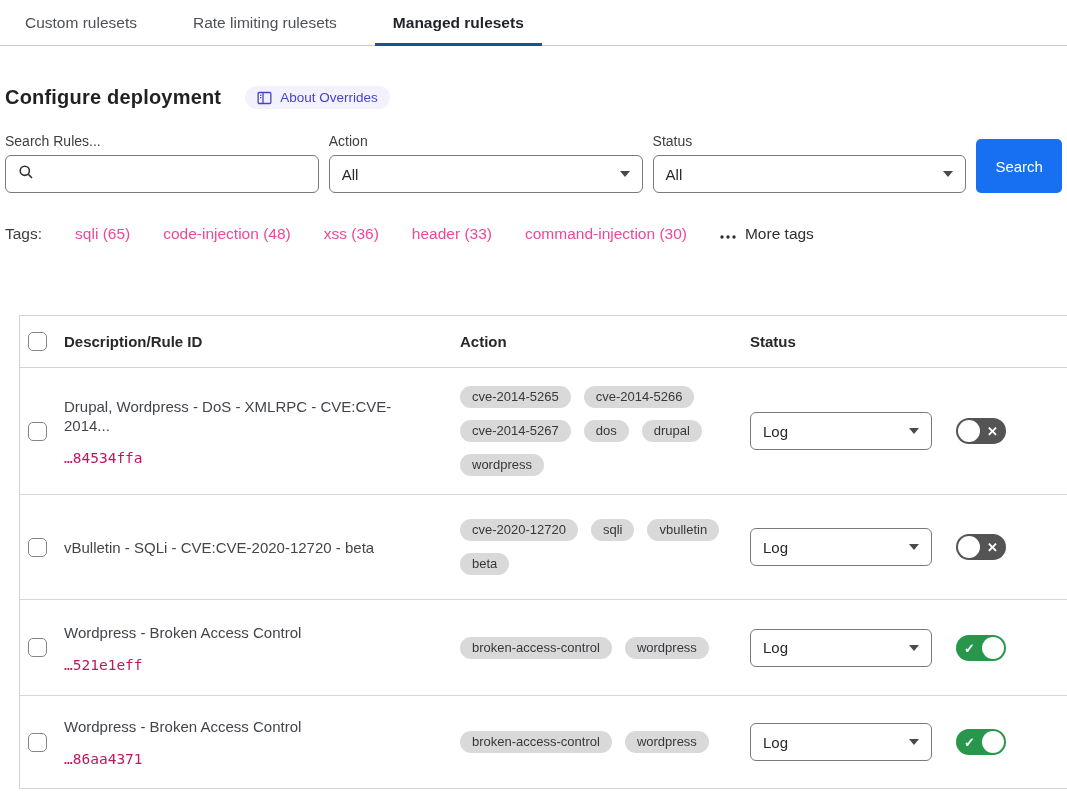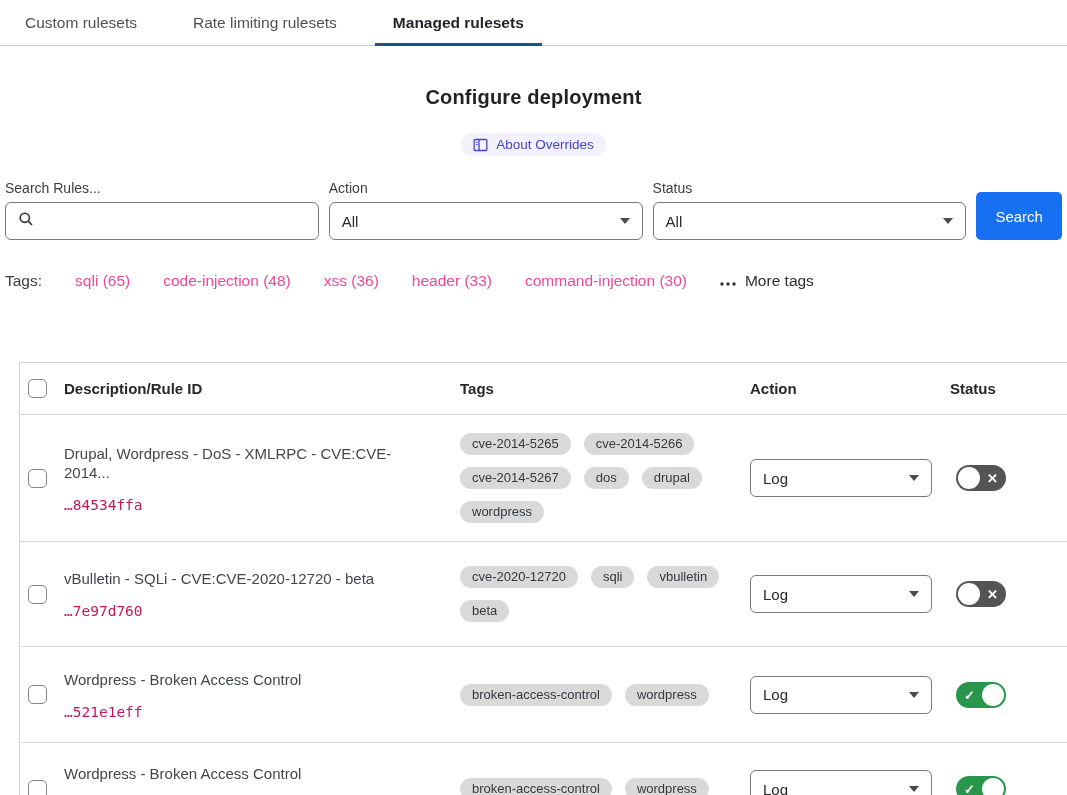--- a/index.html
+++ b/index.html
@@ -11,40 +11,40 @@
             border-bottom: 1px solid #c9c9c9; align-items: stretch; }
   .tab { position: relative; display: flex; align-items: center; font-size: 15.5px;
          color: #4d5156; cursor: pointer; white-space: nowrap; }
   .tab.active { color: #1f2226; font-weight: 700; }
   .tab.active::after { content: ""; position: absolute; left: -18px; right: -18px;
          bottom: -1px; height: 3px; background: #15568f; }
 
   main { padding: 0 5px; }
 
   
-  .heading-row { display: flex; align-items: center; gap: 24px; margin-top: 40px; flex-direction: column; }
+  .heading-row { display: flex; align-items: center; gap: 24px; margin-top: 40px; }
   h1 { font-size: 20px; font-weight: 700; color: #1f2124; letter-spacing: .2px; }
   .badge { display: inline-flex; align-items: center; gap: 8px; height: 23px;
            padding: 0 12px; border-radius: 12px; background: #f2f1fd;
            color: #4545c8; font-size: 13.5px; cursor: pointer; text-decoration: none; text-align: center; }
   .badge svg { display: block; }
 
   
   .filters { display: flex; align-items: flex-end; gap: 10px; margin-top: 24px; }
   .field { display: flex; flex-direction: column; width: 315px; }
   .field > label { font-size: 14px; color: #3b3e42; margin-bottom: 6px; }
   .control { height: 38px; border: 1px solid #797979; border-radius: 6px;
              background: #fff; display: flex; align-items: center; padding: 0 12px; }
   .search-box { gap: 8px; }
   .search-box input { border: none; outline: none; flex: 1; font-size: 15px;
              font-family: "Liberation Sans", sans-serif; color: #26282b; background: transparent; }
   .select { justify-content: space-between; cursor: pointer; font-size: 15px; color: #26282b; }
   .caret { width: 0; height: 0; border-left: 5px solid transparent;
            border-right: 5px solid transparent; border-top: 6px solid #4a4a4a; }
-  .btn-primary { height: 48px; width: 86px; border: none; border-radius: 5px;
+  .btn-primary { height: 54px; width: 86px; border: none; border-radius: 5px;
            background: #176ff2; color: #fff; font-size: 15px; cursor: pointer;
            font-family: "Liberation Sans", sans-serif; }
 
   
   .tagsbar { display: flex; align-items: center; gap: 33px; margin-top: 32px;
              font-size: 15.5px; color: #3d4045; }
   .tag-filter { color: #ec4899; cursor: pointer; text-decoration: none; white-space: nowrap; }
   .more-tags { display: inline-flex; align-items: center; gap: 9px; color: #2c2f33;
                cursor: pointer; text-decoration: none; }
 
@@ -158,21 +158,20 @@
       <span>More tags</span>
     </a>
   </div>
 
   <section class="table">
     <div class="thead">
       <div class="cell-check">
           <div class="checkbox"></div>
         </div>
       <div class="th">Description/Rule ID</div>
-      <div class="th">Tags</div>
       <div class="th">Action</div>
       <div class="th">Status</div>
     </div>
 
     <div class="trow r1">
       <div class="cell-check">
           <div class="checkbox"></div>
         </div>
       <div class="cell-desc">
         <div class="desc">Drupal, Wordpress - DoS - XMLRPC - CVE:CVE-2014...</div>
@@ -196,21 +195,20 @@
         <div class="toggle off"></div>
       </div>
     </div>
 
     <div class="trow r2">
       <div class="cell-check">
           <div class="checkbox"></div>
         </div>
       <div class="cell-desc">
         <div class="desc">vBulletin - SQLi - CVE:CVE-2020-12720 - beta</div>
-        <div class="rule-id">…7e97d760</div>
       </div>
       <div class="cell-tags">
         <span class="pill">cve-2020-12720</span>
         <span class="pill">sqli</span>
         <span class="pill">vbulletin</span>
         <span class="pill">beta</span>
       </div>
       <div class="cell-action">
         <div class="control select row-select">
           <span>Log</span>

